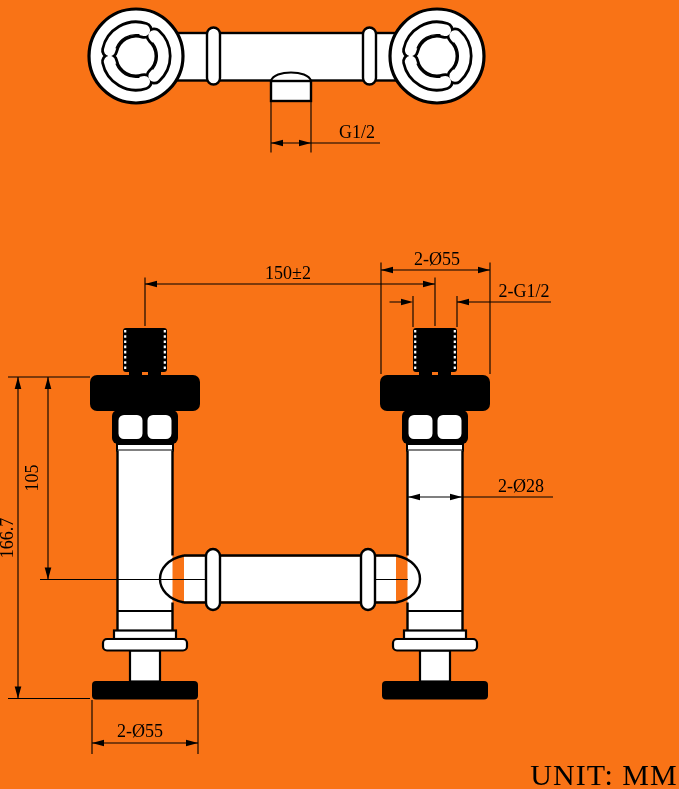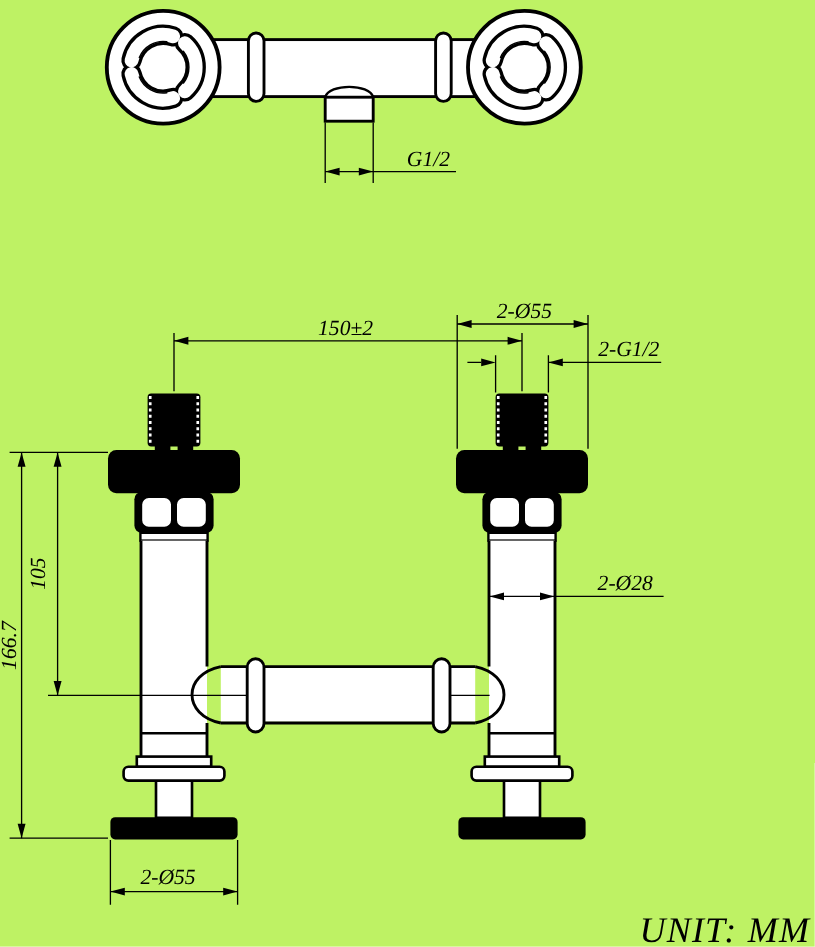--- a/index.html
+++ b/index.html
@@ -1,16 +1,16 @@
 <!DOCTYPE html>
 <html><head>
 <meta charset="utf-8">
 <style>
   html,body{margin:0;padding:0;background:#ffffff;}
-  .sheet{position:relative;width:679px;height:789px;background:#bef264;overflow:hidden;font-style:italic;}
+  .sheet{position:relative;width:679px;height:789px;background:#f97316;overflow:hidden;}
   svg{display:block;}
   text{font-family:"Liberation Serif", serif;fill:#000;}
   .dimtxt{font-size:18px;}
   .unittxt{font-size:30px;letter-spacing:1px;}
   .outline{stroke:#000;fill:none;stroke-width:2.4;}
   .outlineW{stroke:#000;fill:#fff;stroke-width:2.4;}
   .thin{stroke:#000;fill:none;stroke-width:1.1;}
   .arrow{fill:#000;stroke:none;}
   .blackpart{fill:#000;stroke:none;}
 </style>

